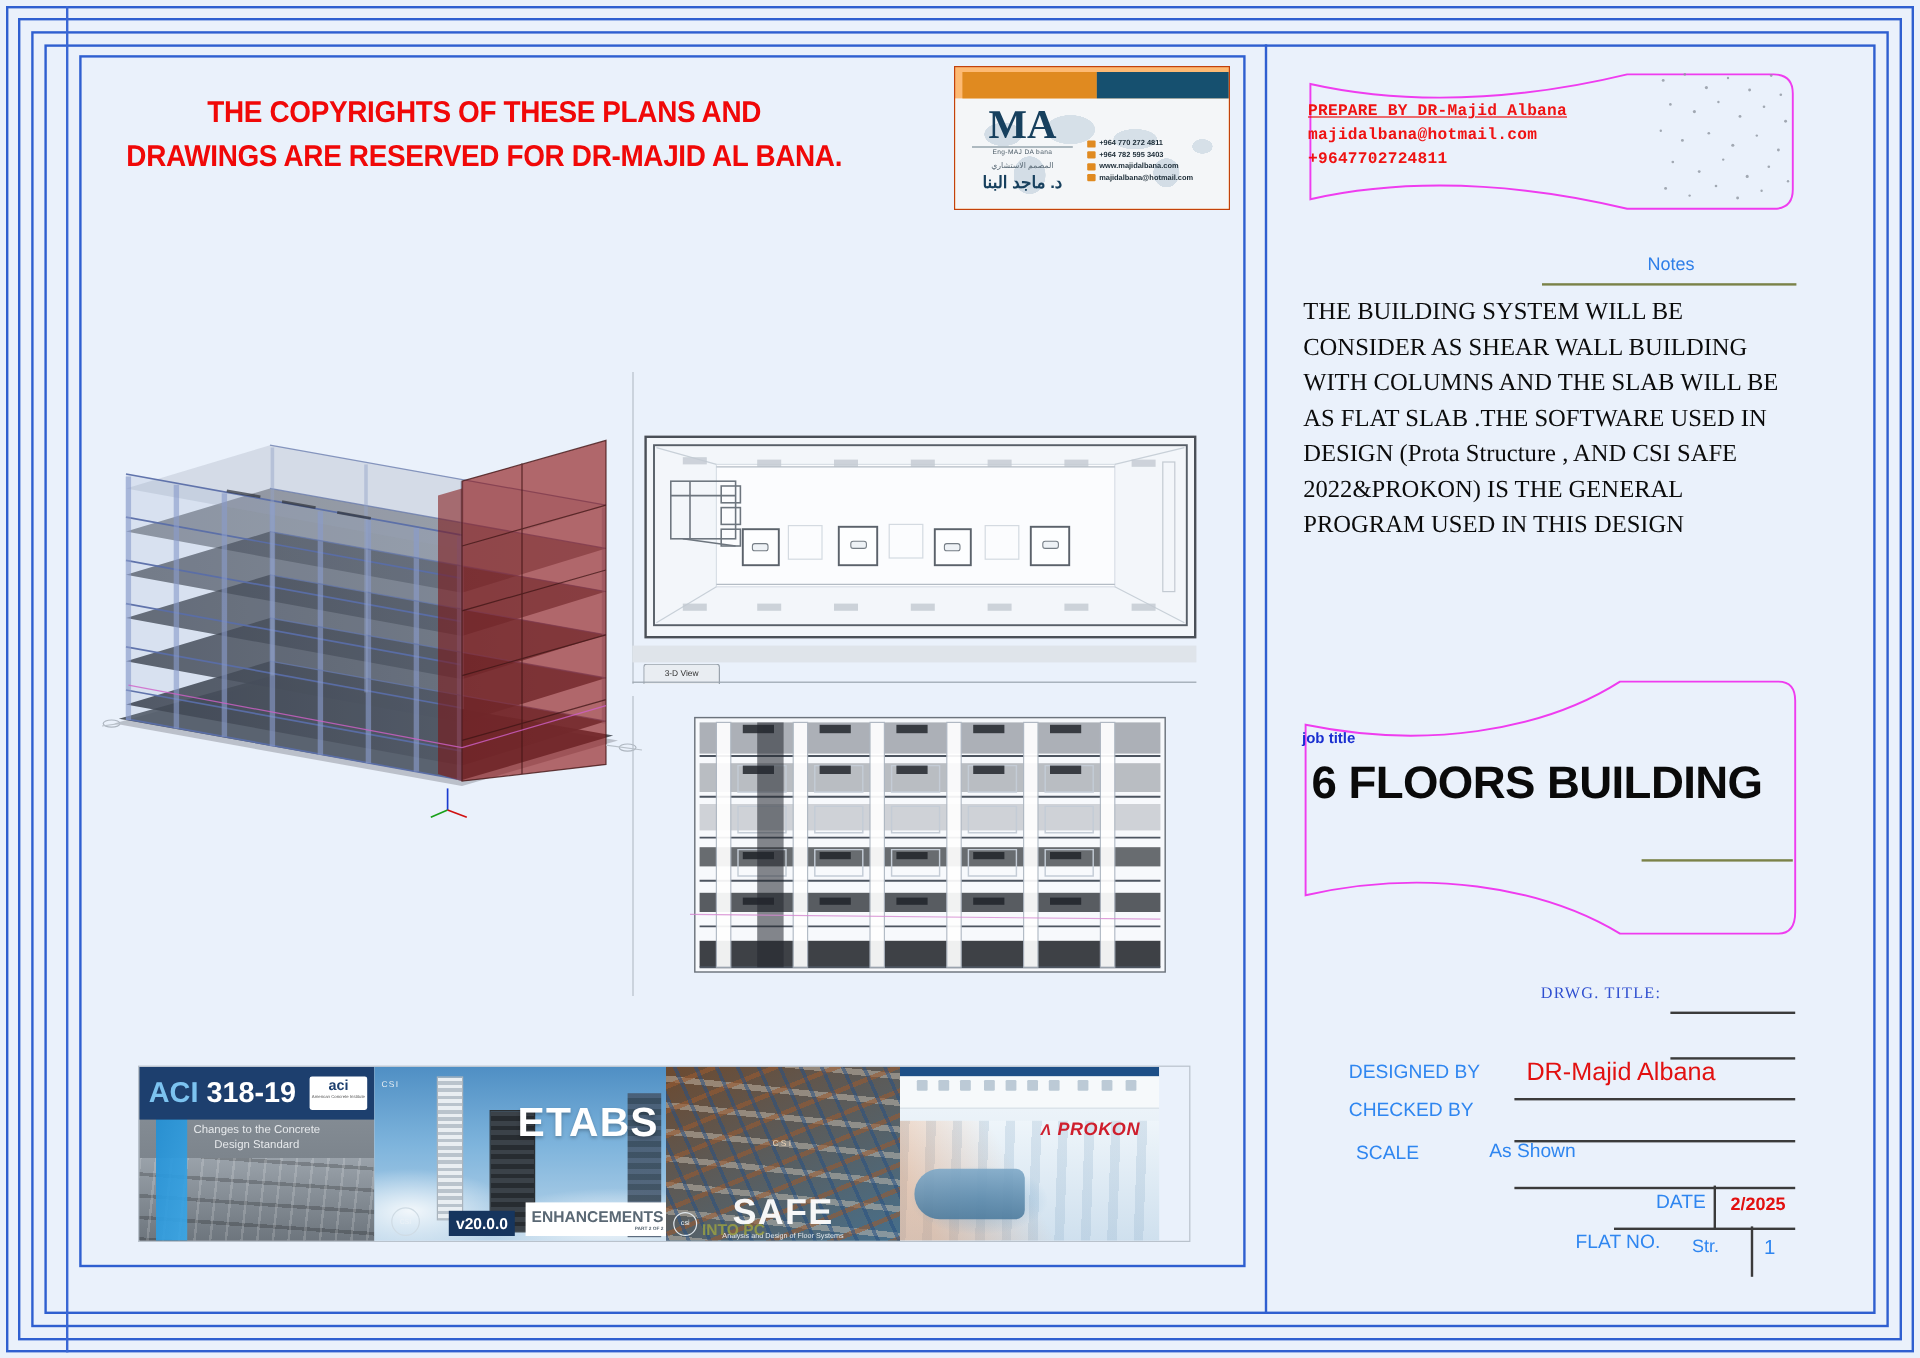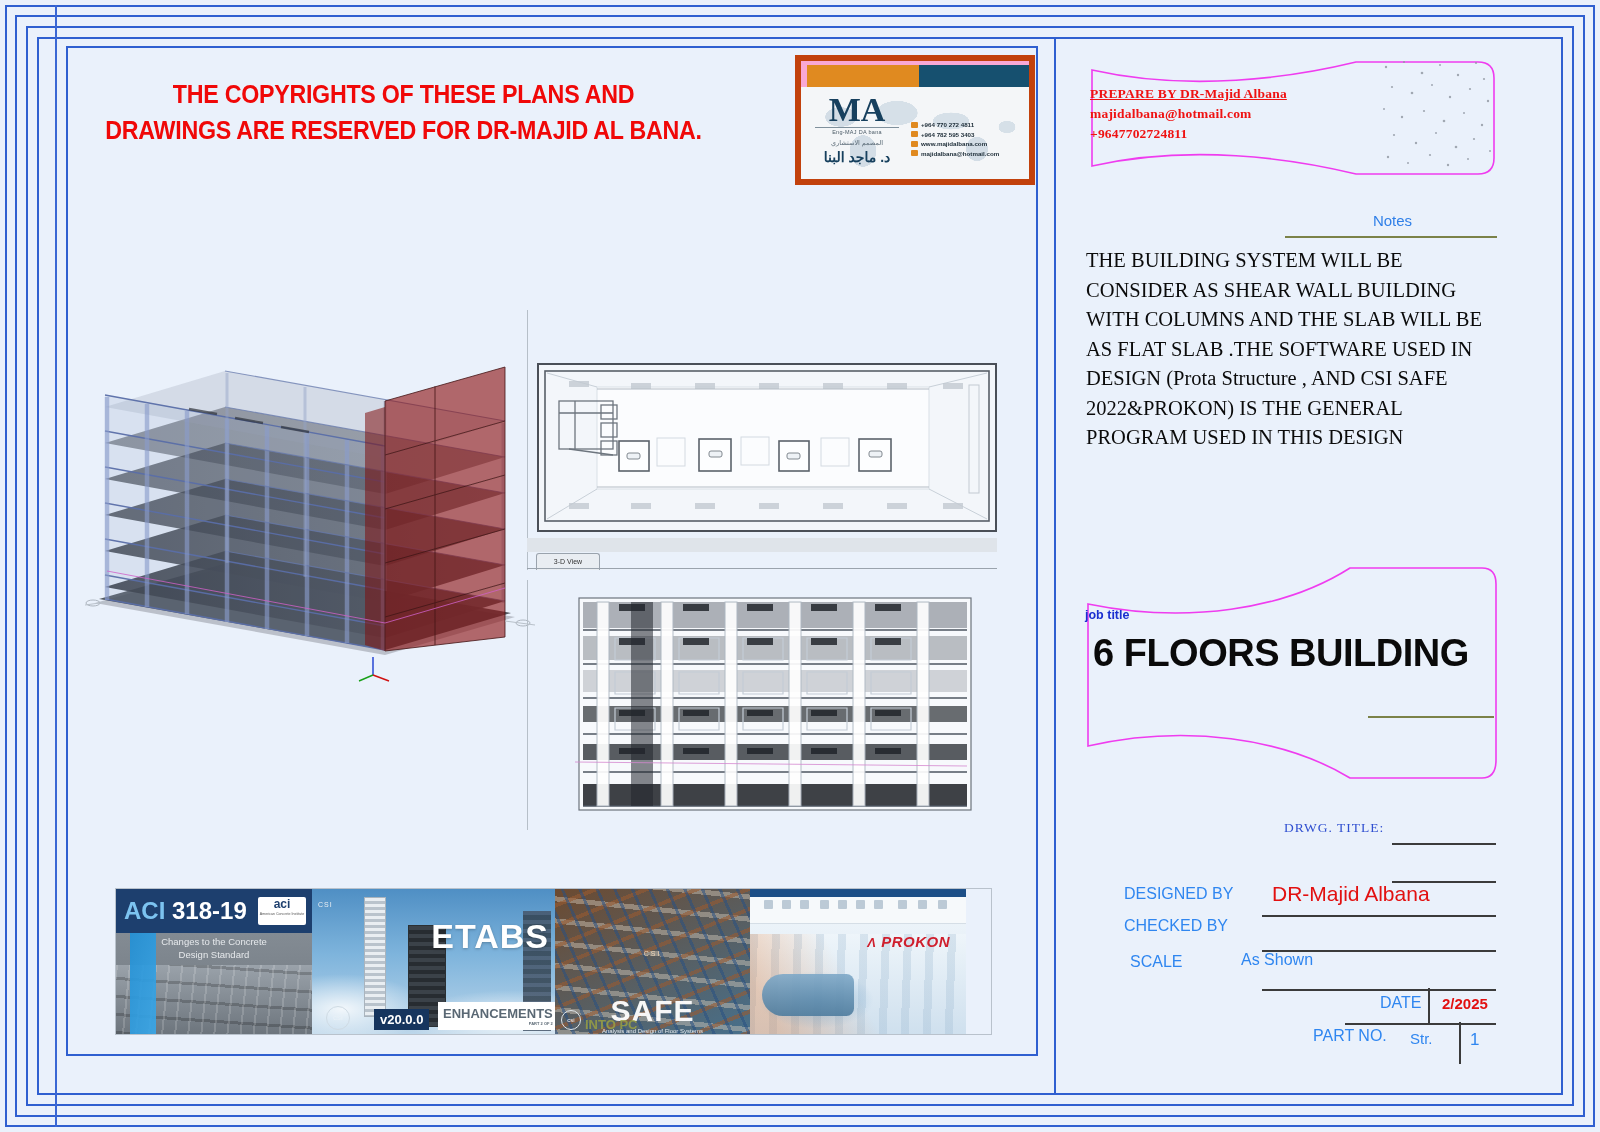--- a/index.html
+++ b/index.html
@@ -20,21 +20,21 @@
   .title-div{position:absolute;left:1054px;top:37px;width:0;height:1058px;border-left:2px solid #2f5fd0;}
 
   
   .copyright{position:absolute;left:78px;top:76px;width:700px;text-align:center;
              color:#f00808;font-weight:bold;font-size:25px;line-height:36px;
              letter-spacing:-0.3px;font-family:"Liberation Sans",sans-serif;
              transform:scaleX(0.93);transform-origin:left center;}
 
   
   .card{position:absolute;left:795px;top:55px;width:228px;height:118px;
-        background:#f9a8d4;border:6px solid #c2410c;overflow:hidden;}
+        background:#fdba74;border:1px solid #c2410c;overflow:hidden;}
   .card-bar{position:absolute;left:0;top:4px;height:22px;}
   .bar-orange{left:6px;width:112px;background:#e08a20;}
   .bar-teal{left:118px;width:110px;background:#16506f;}
   .card-map{position:absolute;left:0;top:26px;width:228px;height:92px;
             background:
               radial-gradient(ellipse 26px 16px at 40px 30px,#d3dde6 60%,transparent 61%),
               radial-gradient(ellipse 34px 20px at 96px 26px,#d6e0e8 60%,transparent 61%),
               radial-gradient(ellipse 22px 26px at 62px 64px,#d3dde6 60%,transparent 61%),
               radial-gradient(ellipse 30px 14px at 150px 34px,#d6e0e8 60%,transparent 61%),
               radial-gradient(ellipse 18px 20px at 176px 62px,#d3dde6 60%,transparent 61%),
@@ -145,21 +145,21 @@
       linear-gradient(60deg,rgba(235,120,40,.30) 12%,transparent 48%),
       repeating-linear-gradient(92deg,rgba(150,180,205,.28) 0 8px,transparent 8px 22px),
       linear-gradient(#eef5fa,#cfe0ee);}
   .pk-train{position:absolute;left:12px;bottom:18px;width:92px;height:42px;
             border-radius:22px 8px 8px 22px;background:linear-gradient(#7fa9c8,#4e7c9e);opacity:.9;}
 
   
   .prep-box{position:absolute;left:1080px;top:58px;width:415px;height:122px;}
   .prep-txt{position:absolute;left:1090px;top:84px;color:#ef1212;font-size:13.5px;
             font-weight:bold;line-height:20px;letter-spacing:.2px;
-            font-family:Liberation Serif, serif;}
+            font-family:Liberation Mono, monospace;}
   .prep-txt .u{text-decoration:underline;}
 
   .notes-hd{position:absolute;left:1290px;top:212px;width:205px;text-align:center;
             color:#2f7fe8;font-size:15px;}
   .notes-rule{position:absolute;left:1285px;top:236px;width:212px;height:2px;background:#7b8248;}
   .notes-body{position:absolute;left:1086px;top:246px;width:400px;color:#0b0b0b;
               font-family:"Liberation Serif",serif;font-size:20.5px;line-height:29.5px;}
 
   .job-box{position:absolute;left:1078px;top:562px;width:420px;height:225px;}
   .job-lbl{position:absolute;left:1085px;top:608px;color:#1a2fd0;font-size:12.5px;font-weight:bold;}
@@ -597,16 +597,16 @@
 
 <div class="tb-lbl" style="left:1130px;top:953px;">SCALE</div>
 <div class="tb-lbl" style="left:1241px;top:951px;">As Shown</div>
 <div class="tb-line" style="left:1262px;top:989px;width:234px;"></div>
 
 <div class="tb-lbl" style="left:1380px;top:994px;">DATE</div>
 <div class="tb-vline" style="left:1428px;top:988px;height:36px;"></div>
 <div class="tb-val" style="left:1442px;top:995px;color:#e21010;font-size:15px;font-weight:bold;">2/2025</div>
 <div class="tb-line" style="left:1345px;top:1023px;width:151px;"></div>
 
-<div class="tb-lbl" style="left:1313px;top:1027px;">PART NO.</div>
+<div class="tb-lbl" style="left:1313px;top:1027px;">FLAT NO.</div>
 <div class="tb-lbl" style="left:1410px;top:1030px;font-size:15px;">Str.</div>
 <div class="tb-vline" style="left:1459px;top:1022px;height:42px;"></div>
 <div class="tb-lbl" style="left:1470px;top:1030px;font-size:17px;">1</div>
 
 </body></html>

